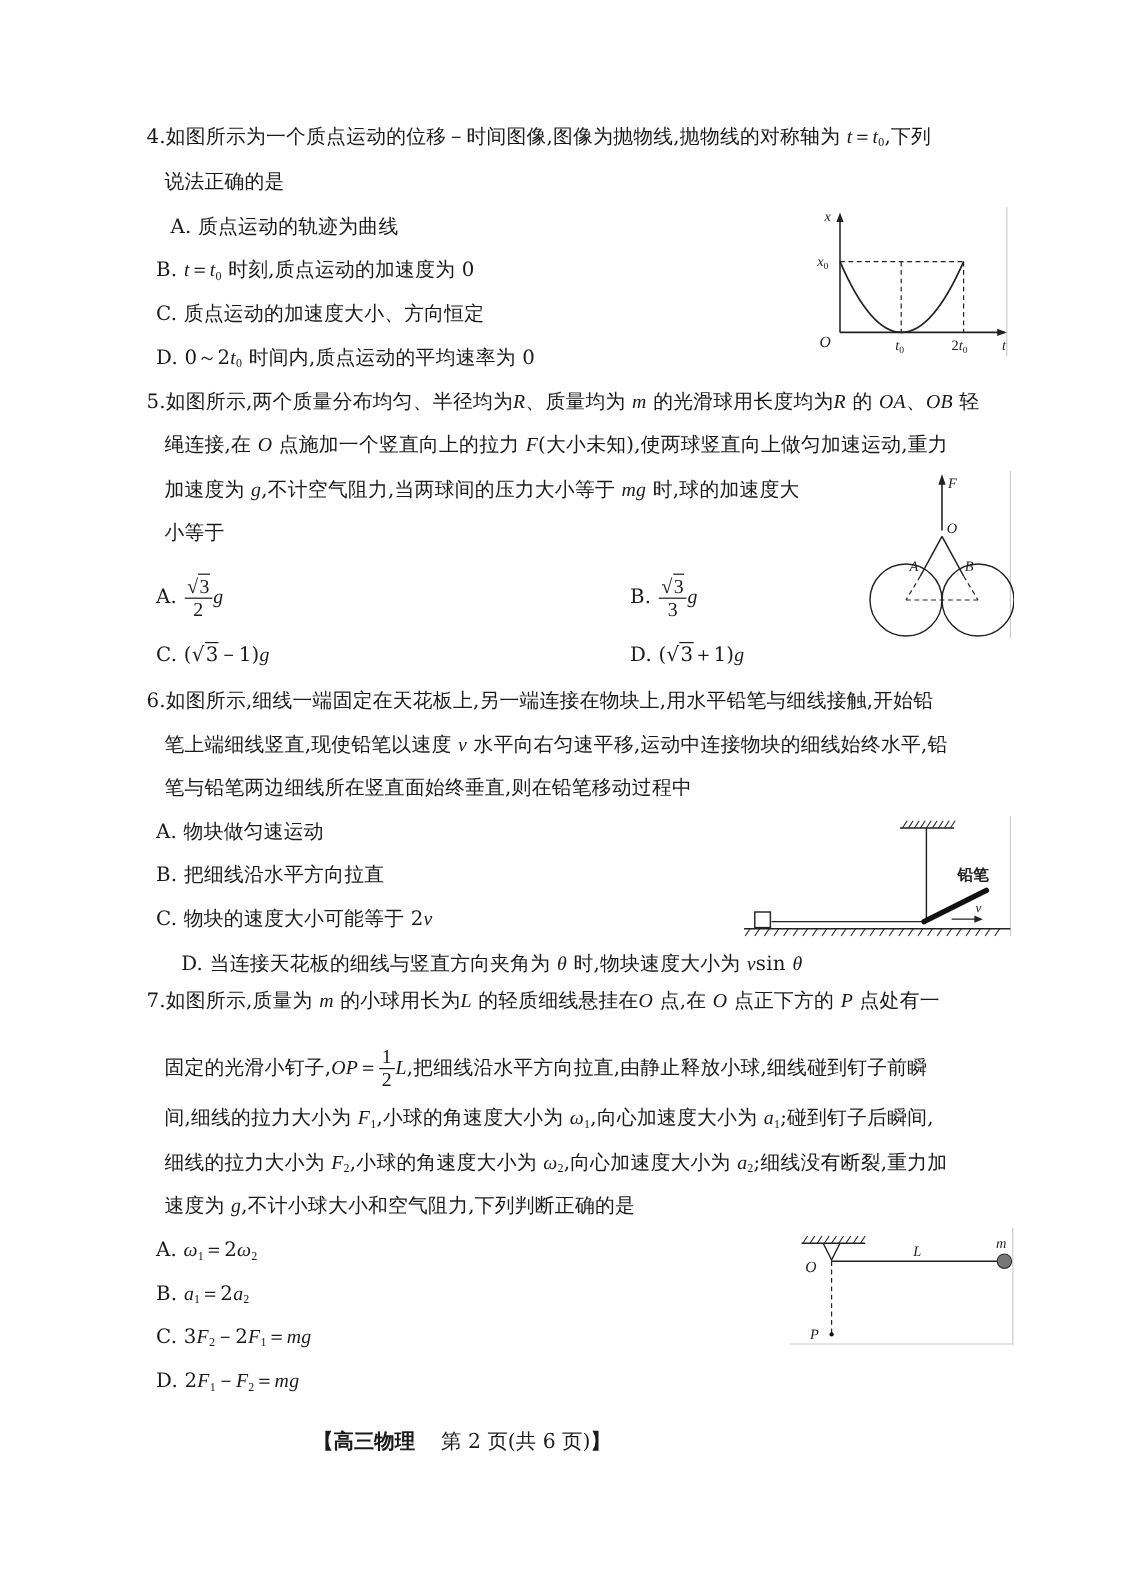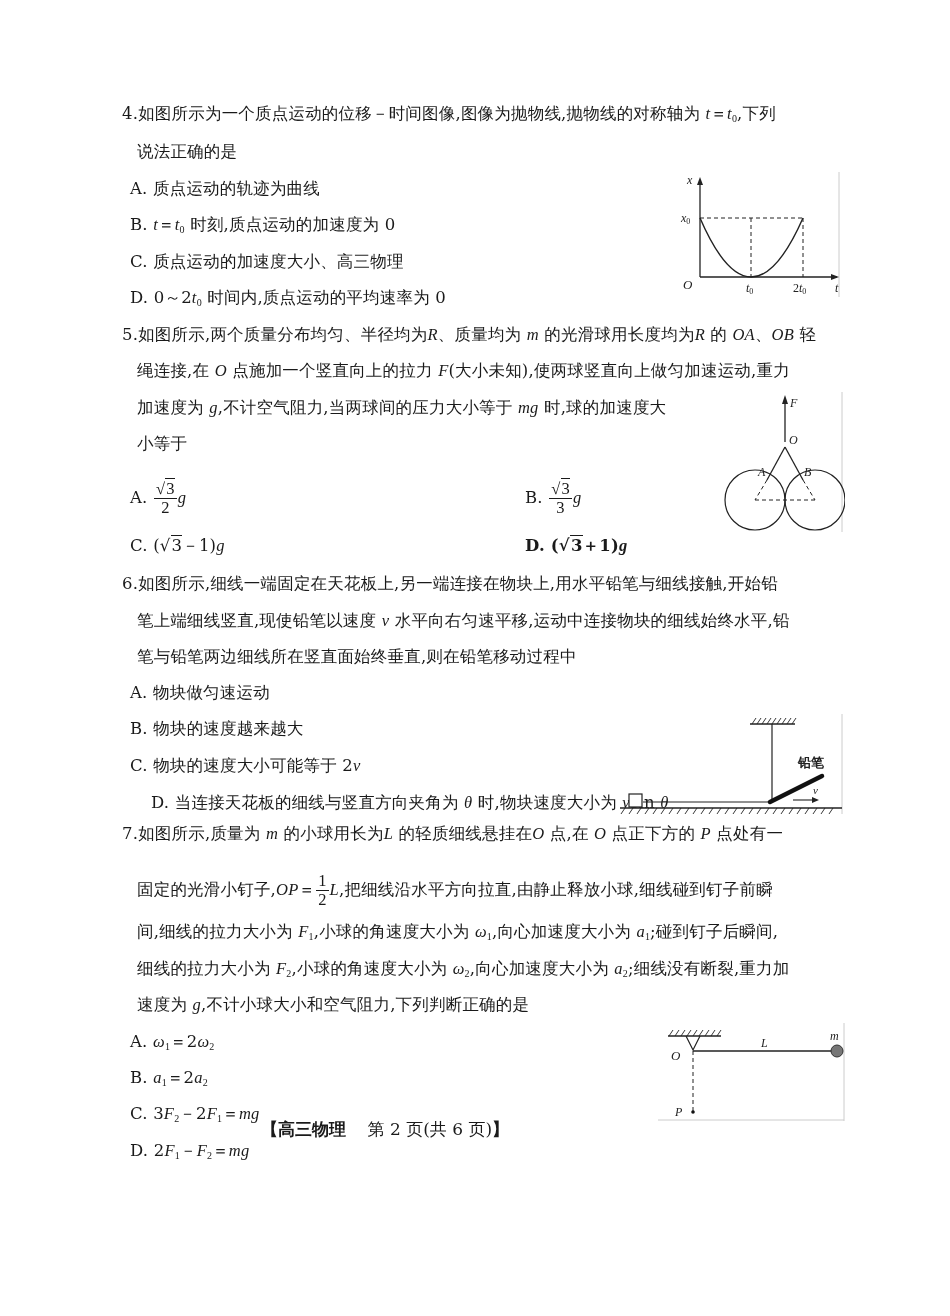--- a/index.html
+++ b/index.html
@@ -24,41 +24,41 @@
     display: inline-flex; flex-direction: column; align-items: center;
     vertical-align: middle; font-family: "Liberation Serif", serif; line-height: 18px;
     margin: 0 1px;
   }
   .frac .num { border-bottom: 1px solid #1a1a1a; padding: 0 2px; }
   .frac .den { padding: 0 2px; }
   .sqrt { border-top: 1px solid #1a1a1a; padding-left: 1px; }
   .fig { position: absolute; }
   .fig svg { display: block; }
   .footer {
-    position: absolute; left: 0; width: 770px; top: 1118px; text-align: center;
+    position: absolute; left: 0; width: 770px; top: 1190px; text-align: center;
     font-size: 17px;
   }
   .footer .bold { font-family: "DejaVu Sans", "Liberation Sans", sans-serif; font-weight: bold; }
 </style>
 </head>
 <body>
 
 <div class="line" style="left:122px;top:103px;">
   <span>4.</span><span>如图所示为一个质点运动的位移－时间图像,图像为抛物线,抛物线的对称轴为 <span class="math">t</span>＝<span class="math">t<span class="sub">0</span></span>,下列</span>
 </div>
 <div class="line" style="left:137px;top:141px;text-align:center;">说法正确的是</div>
 
-<div class="line" style="left:130px;top:178px;">
+<div class="line" style="left:142px;top:178px;">
   <span>A.</span> <span>质点运动的轨迹为曲线</span>
 </div>
 <div class="line" style="left:130px;top:214px;">
   <span>B.</span> <span><span class="math">t</span>＝<span class="math">t<span class="sub">0</span></span> 时刻,质点运动的加速度为 0</span>
 </div>
 <div class="line" style="left:130px;top:251px;">
-  <span>C.</span> <span>质点运动的加速度大小、高三物理</span>
+  <span>C.</span> <span>质点运动的加速度大小、方向恒定</span>
 </div>
 <div class="line" style="left:130px;top:287px;">
   <span>D.</span> <span>0～2<span class="math">t<span class="sub">0</span></span> 时间内,质点运动的平均速率为 0</span>
 </div>
 
 <div class="fig" style="left:665px;top:172px;">
   <svg width="180" height="125" viewBox="0 0 180 125">
     <line x1="174" y1="0" x2="174" y2="125" stroke="#ccc" stroke-width="1"></line>
 
     <line x1="35" y1="105" x2="172" y2="105" stroke="#222" stroke-width="1.3"></line>
@@ -97,21 +97,21 @@
 <div class="line" style="left:525px;top:480px;">
   <span>B.</span>
   <span class="frac">
       <span class="num">√<span class="sqrt">3</span></span>
       <span class="den">3</span>
     </span><span class="math">g</span>
 </div>
 <div class="line" style="left:130px;top:535px;">
   <span>C.</span> <span>(√<span class="sqrt">3</span>－1)<span class="math">g</span></span>
 </div>
-<div class="line" style="left:525px;top:535px;font-weight:bold;">
+<div class="line" style="left:525px;top:535px;">
   <span>D.</span> <span>(√<span class="sqrt">3</span>＋1)<span class="math">g</span></span>
 </div>
 
 <div class="fig" style="left:715px;top:392px;">
   <svg width="130" height="140" viewBox="0 0 130 140">
     <line x1="127" y1="0" x2="127" y2="140" stroke="#ccc" stroke-width="1"></line>
 
     <line x1="70" y1="50" x2="70" y2="8" stroke="#222" stroke-width="1.3"></line>
     <polygon points="70,3 67,12 73,12" fill="#222"></polygon>
     <text x="75" y="15" font-family="Liberation Serif, serif" font-style="italic" font-size="12" fill="#222">F</text>
@@ -134,30 +134,30 @@
 <div class="line" style="left:122px;top:573px;">
   <span>6.</span><span>如图所示,细线一端固定在天花板上,另一端连接在物块上,用水平铅笔与细线接触,开始铅</span>
 </div>
 <div class="line" style="left:137px;top:610px;">笔上端细线竖直,现使铅笔以速度 <span class="math">v</span> 水平向右匀速平移,运动中连接物块的细线始终水平,铅</div>
 <div class="line" style="left:137px;top:646px;">笔与铅笔两边细线所在竖直面始终垂直,则在铅笔移动过程中</div>
 
 <div class="line" style="left:130px;top:682px;">
   <span>A.</span> <span>物块做匀速运动</span>
 </div>
 <div class="line" style="left:130px;top:718px;">
-  <span>B.</span> <span>物块的速度越来越大</span>
+  <span>B.</span> <span>把细线沿水平方向拉直</span>
 </div>
 <div class="line" style="left:130px;top:755px;">
   <span>C.</span> <span>物块的速度大小可能等于 2<span class="math">v</span></span>
 </div>
 <div class="line" style="left:130px;top:792px;margin-left:21px;">
   <span>D.</span> <span>当连接天花板的细线与竖直方向夹角为 <span class="math">θ</span> 时,物块速度大小为 <span class="math">v</span>sin <span class="math">θ</span></span>
 </div>
 
-<div class="fig" style="left:615px;top:714px;">
+<div class="fig" style="left:615px;top:680px;">
   <svg width="232" height="105" viewBox="0 0 232 105">
     <line x1="227" y1="0" x2="227" y2="100" stroke="#ccc" stroke-width="1"></line>
 
     <line x1="135" y1="10" x2="180" y2="10" stroke="#222" stroke-width="1.3"></line>
     <g stroke="#222" stroke-width="0.9">
       <line x1="137" y1="10" x2="141" y2="4"></line>
         <line x1="142" y1="10" x2="146" y2="4"></line>
         <line x1="147" y1="10" x2="151" y2="4"></line>
       <line x1="152" y1="10" x2="156" y2="4"></line>
         <line x1="157" y1="10" x2="161" y2="4"></line>

